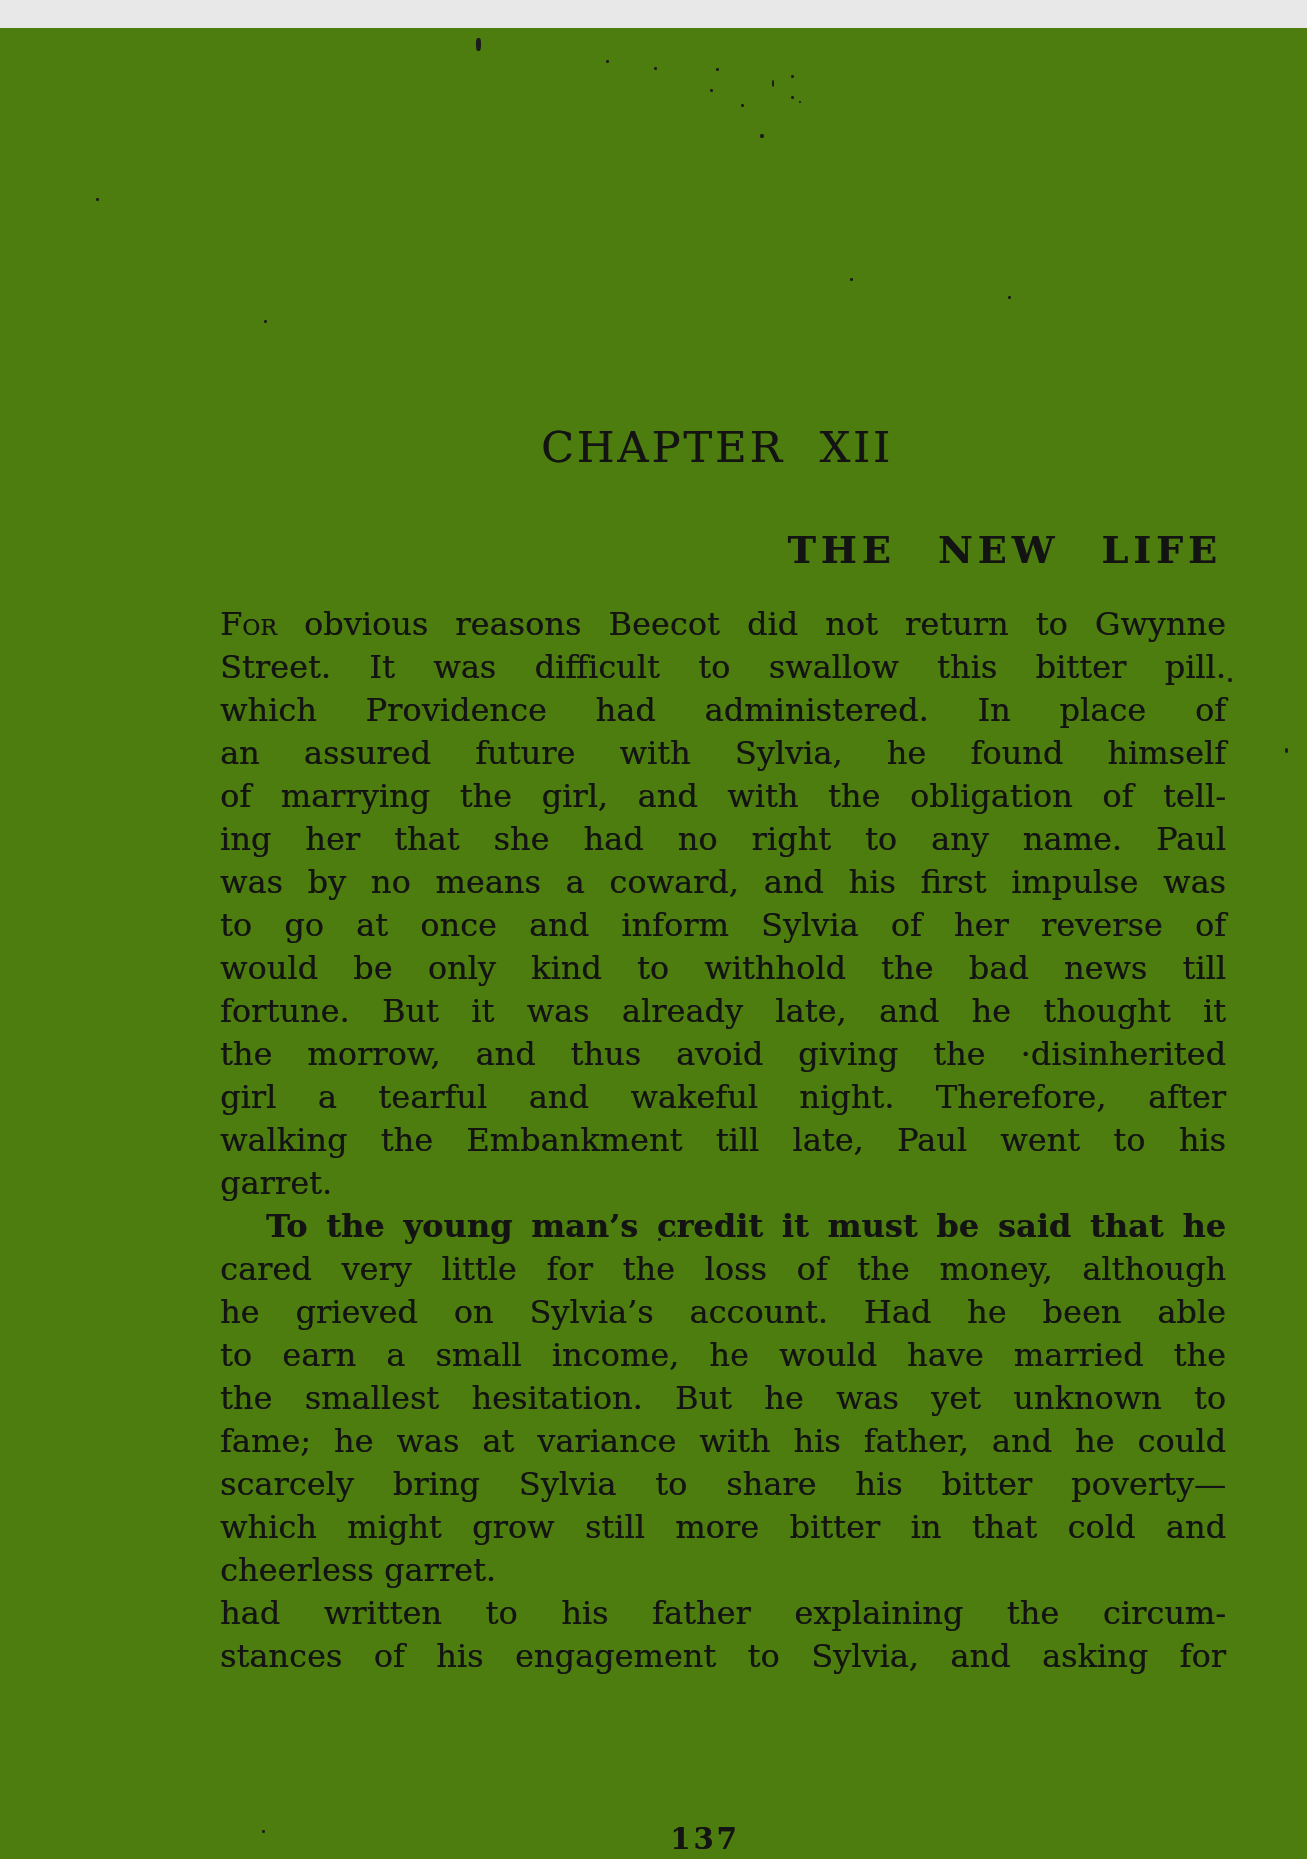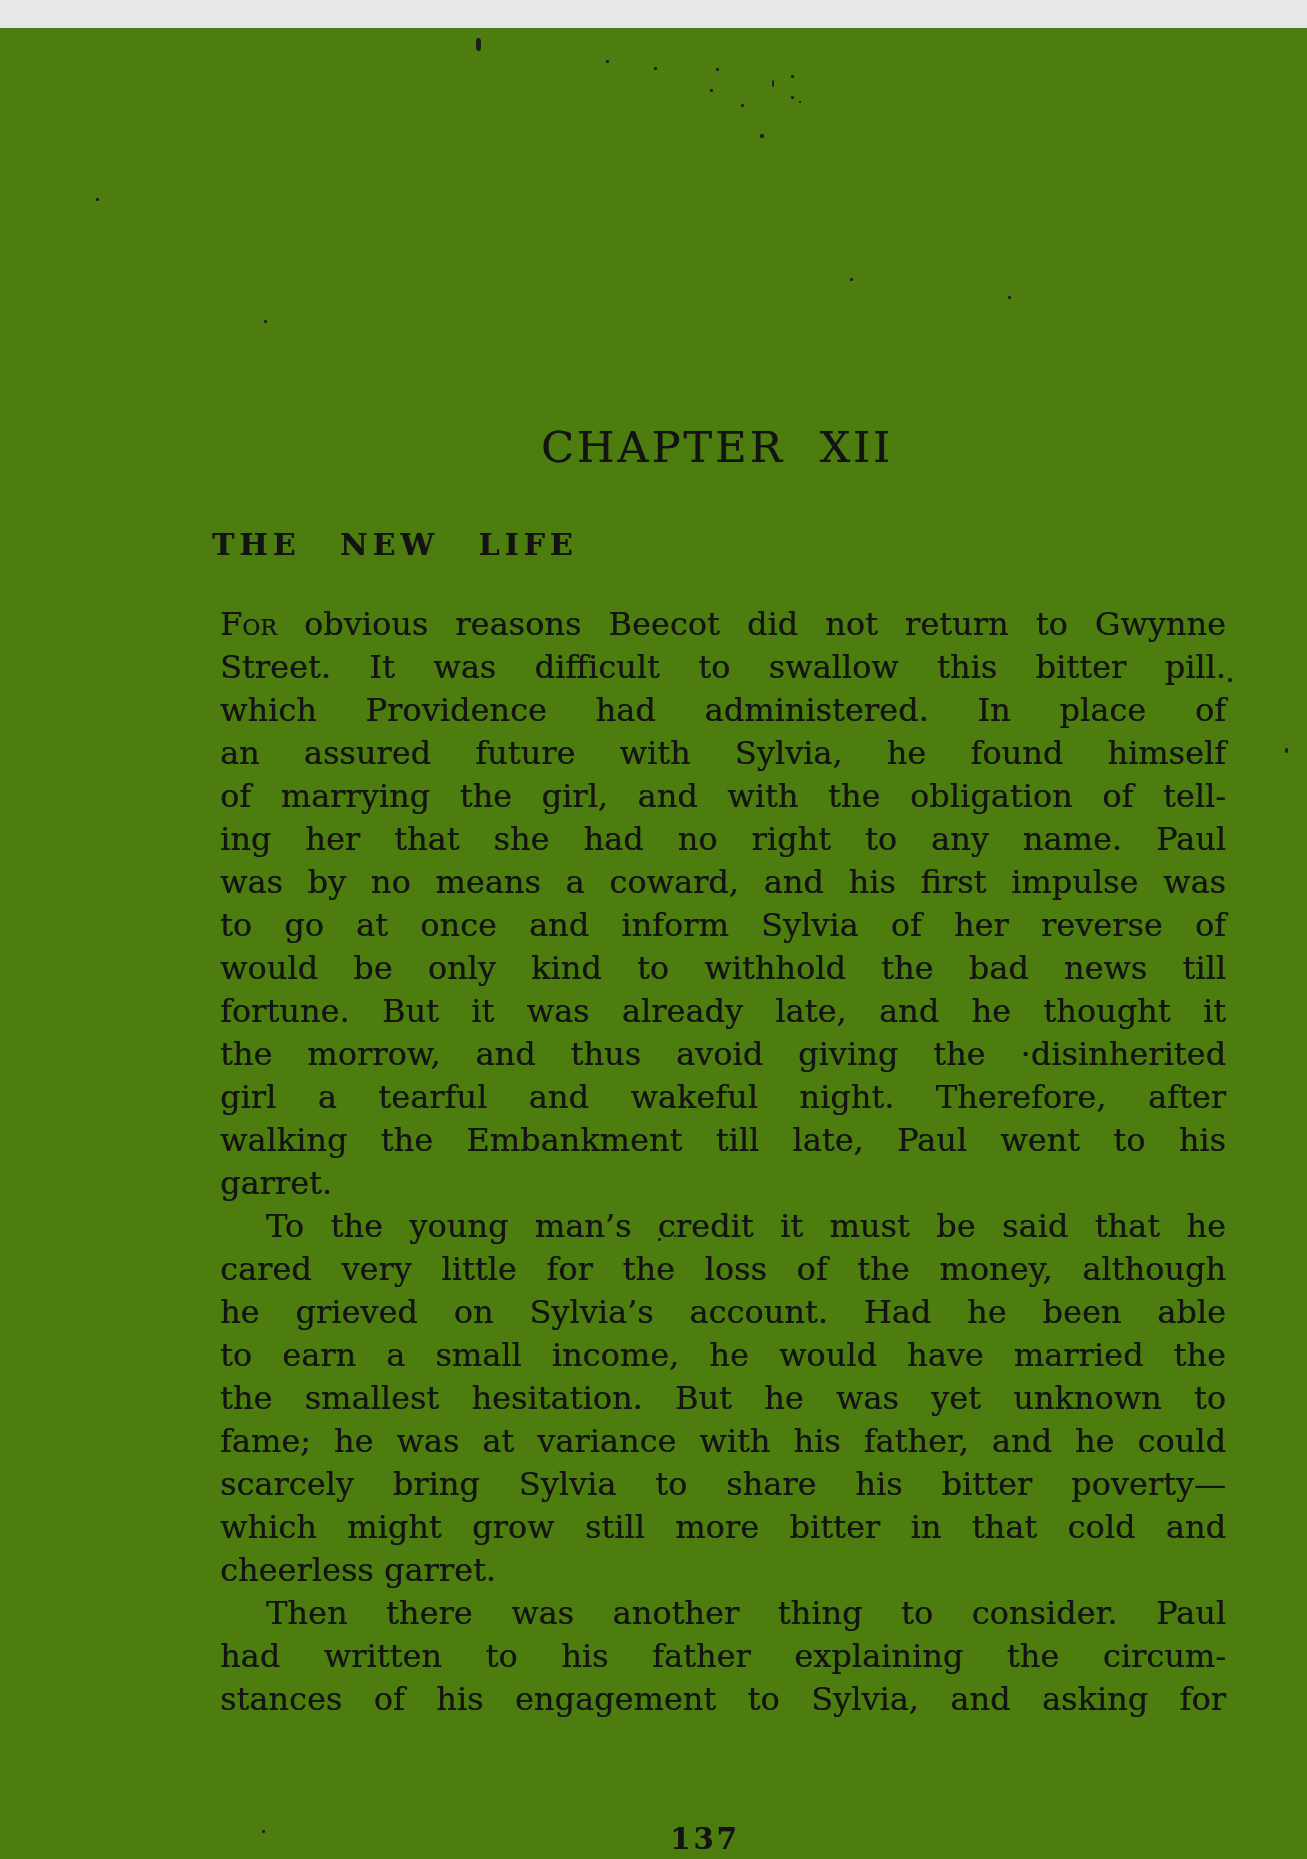--- a/index.html
+++ b/index.html
@@ -25,22 +25,22 @@
     letter-spacing: 3px;
     word-spacing: 18px;
     text-shadow: 0.5px 0.3px 0 rgba(10,10,10,0.7);
   }
   .section-title {
     position: absolute;
     top: 499px;
     left: 212px;
     width: 1010px;
     margin: 0;
-    text-align: left;
-    font-size: 30px;
+    text-align: right;
+    font-size: 38px;
     font-weight: bold;
     letter-spacing: 5px;
     word-spacing: 24px;
     text-shadow: 0.4px 0.2px 0 rgba(10,10,10,0.6);
   }
   .body-text {
     position: absolute;
     top: 575px;
     left: 220px;
     width: 1006px;
@@ -50,21 +50,21 @@
   }
   .paragraph { margin: 0; }
   .line {
     text-align: justify;
     text-align-last: justify;
     height: 43px;
     overflow: visible;
     white-space: nowrap;
   }
   .line.no-justify { text-align-last: left; }
-  .line.indent { text-indent: 46px; }
+  .line.indent { text-indent: 46px; font-weight: bold; }
   .smallcaps { font-variant: small-caps; }
   .page-number {
     position: absolute;
     top: 1794px;
     left: 200px;
     width: 1010px;
     text-align: center;
     font-size: 29px;
     font-weight: bold;
     letter-spacing: 3px;
@@ -104,21 +104,20 @@
         <div class="line">cared very little for the loss of the money, although</div>
         <div class="line">he grieved on Sylvia’s account.  Had he been able</div>
         <div class="line">to earn a small income, he would have married the</div>
         <div class="line">the smallest hesitation.  But he was yet unknown to</div>
         <div class="line">fame; he was at variance with his father, and he could</div>
         <div class="line">scarcely bring Sylvia to share his bitter poverty—</div>
         <div class="line">which might grow still more bitter in that cold and</div>
         <div class="line no-justify">cheerless garret.</div>
       </div>
       <div class="paragraph">
-        <div class="line indent">Then there was another thing to consider.  Paul</div>
         <div class="line">had written to his father explaining the circum-</div>
         <div class="line">stances of his engagement to Sylvia, and asking for</div>
       </div>
     </div>
   <div class="page-number">137</div>
 <div class="speck" style="left: 476px; top: 10px; width: 5px; height: 13px;"></div>
     <div class="speck" style="left: 606px; top: 32px; width: 3px; height: 3px;"></div>
     <div class="speck" style="left: 654px; top: 39px; width: 3px; height: 3px;"></div>
     <div class="speck" style="left: 716px; top: 40px; width: 3px; height: 3px;"></div>
     <div class="speck" style="left: 710px; top: 61px; width: 3px; height: 3px;"></div>

